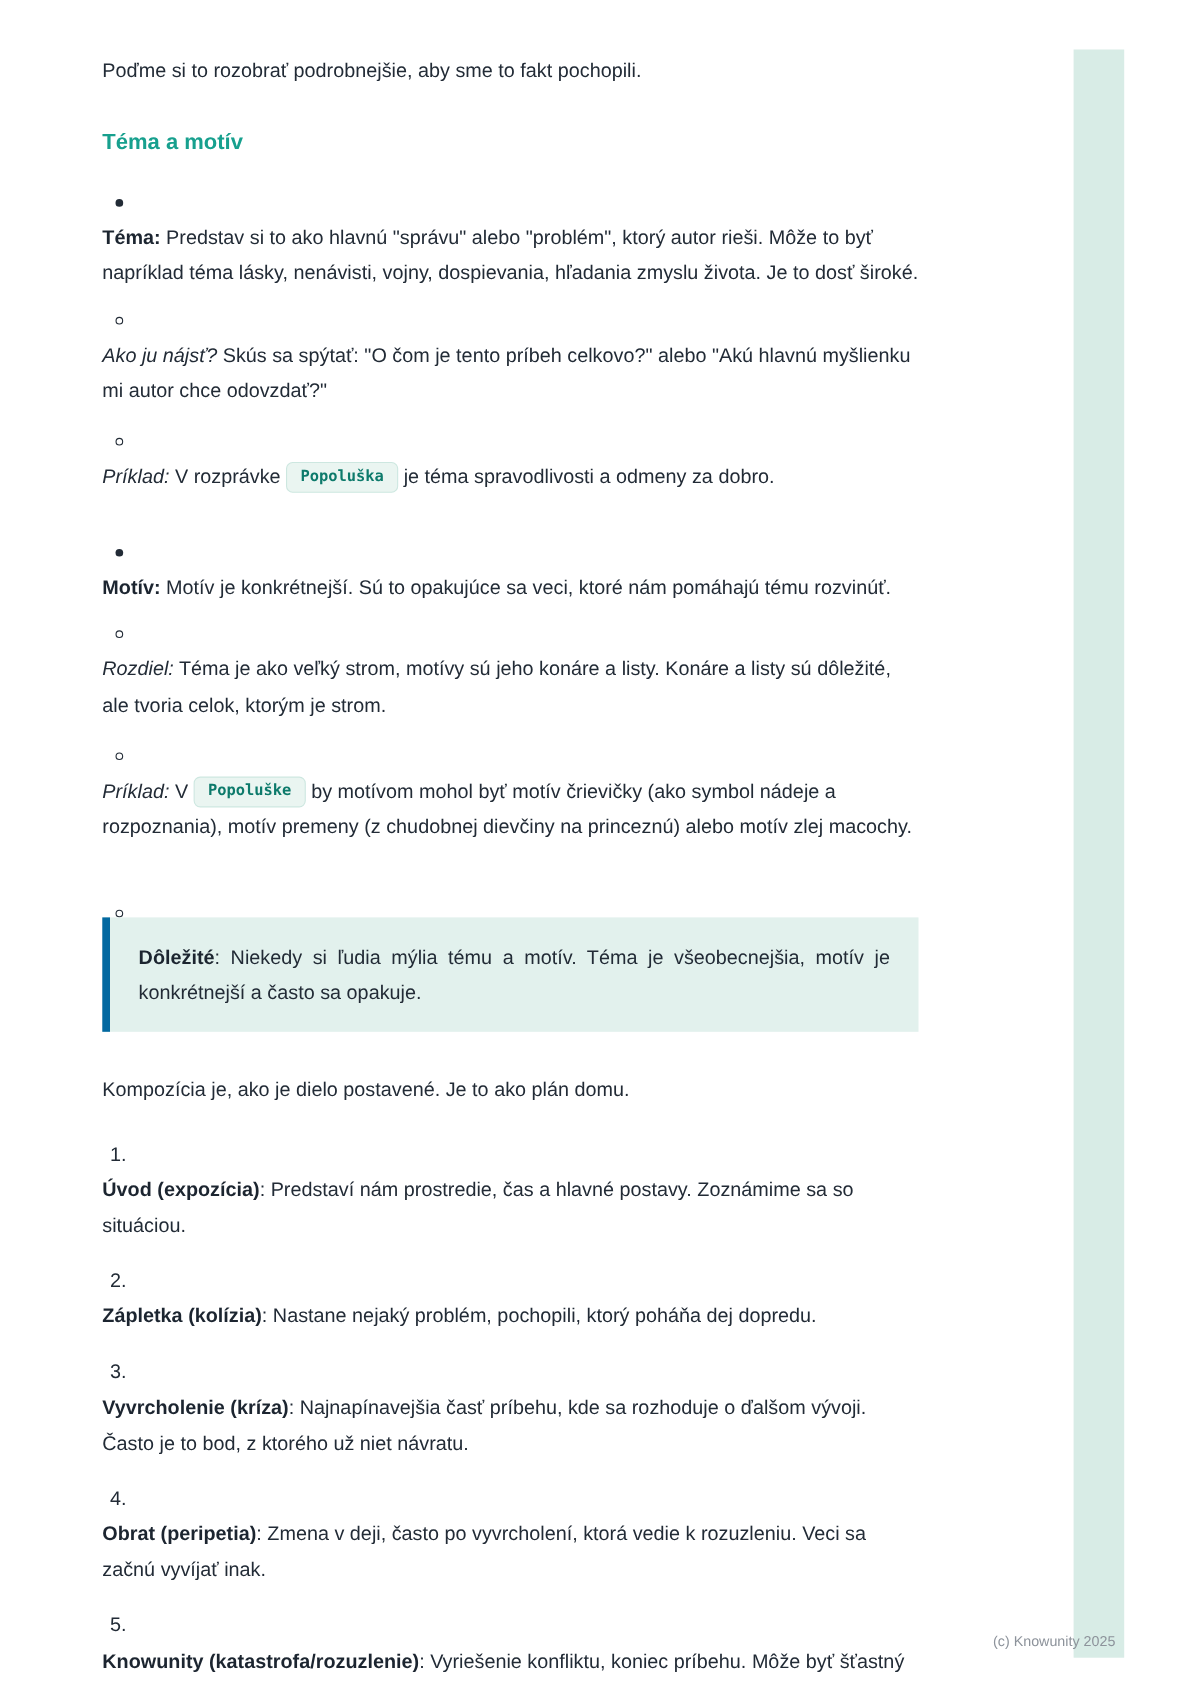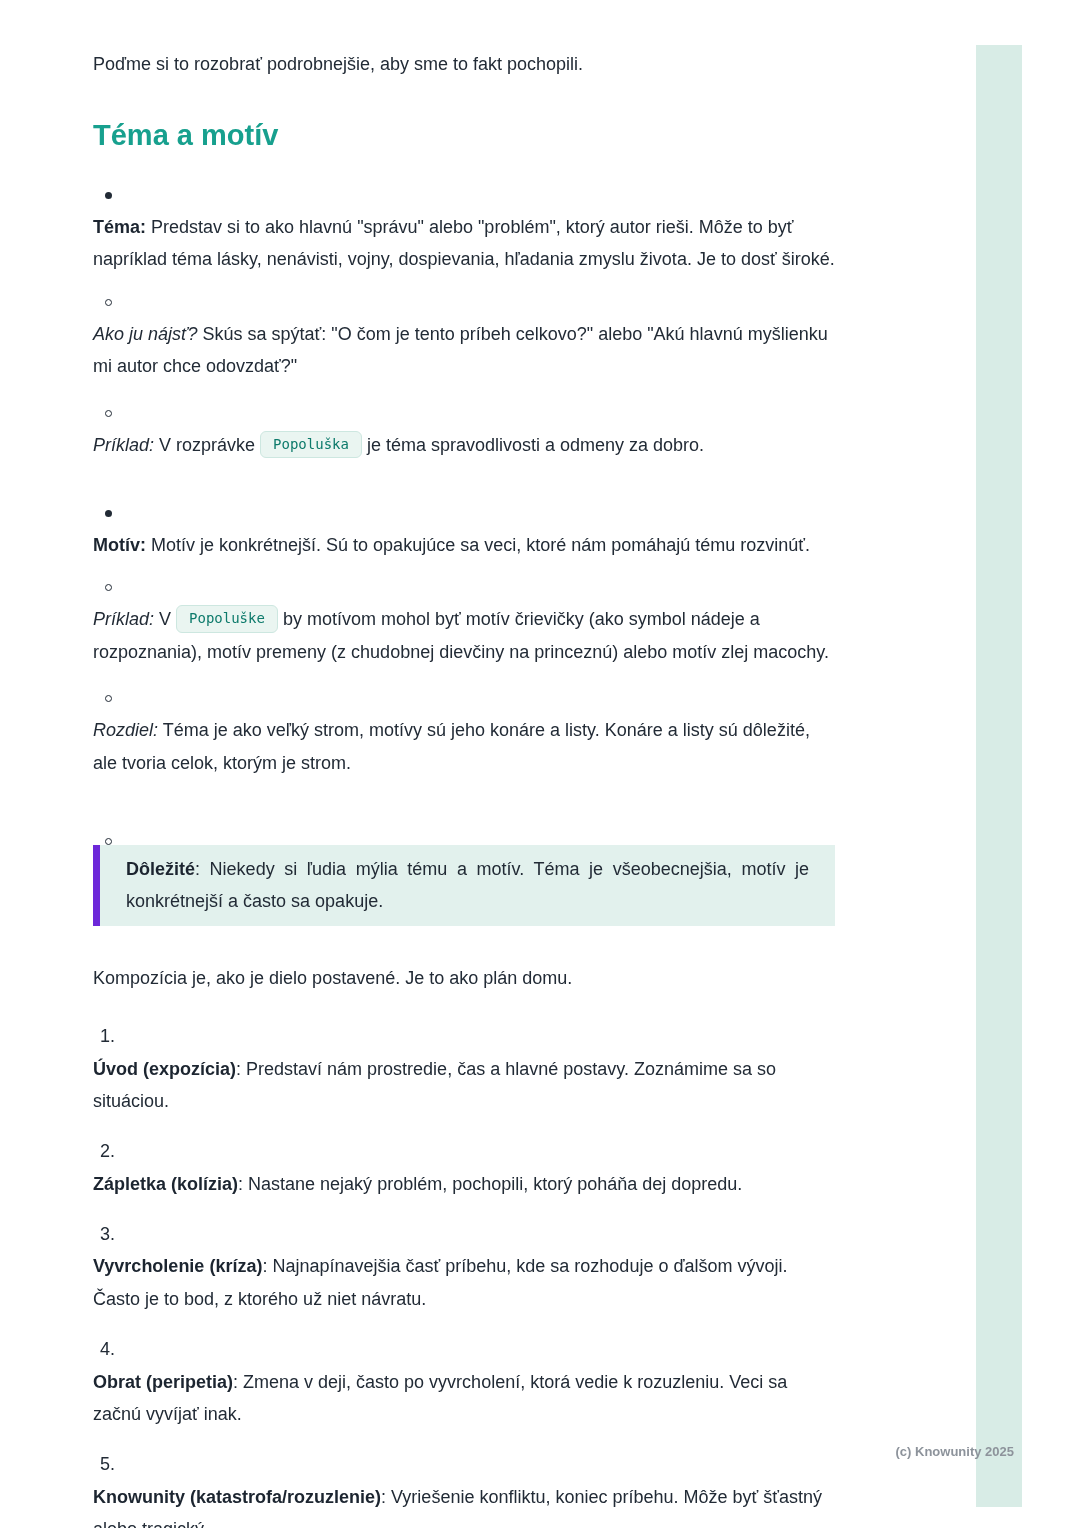--- a/index.html
+++ b/index.html
@@ -12,31 +12,31 @@
     position: relative;
     overflow: hidden;
   }
   .side-strip {
     position: absolute; top: 45px; right: 58px;
     width: 46px; height: 1462px;
     background: #d8ece6;
     z-index: 0;
   }
   .footer {
-    position: absolute; top: 1444px; right: 66px;
-    font-size: 13px; color: #8d939b; z-index: 2; font-weight: bold;
+    position: absolute; top: 1484px; right: 66px;
+    font-size: 13px; color: #8d939b; z-index: 2;
   }
   .content {
     position: relative; z-index: 1;
     width: 742px; margin-left: 93px; padding-top: 50px;
   }
   .body { font-size: 18px; line-height: 1.8; margin: 0; }
   .intro { line-height: 1.6; margin-bottom: 24px; }
   .heading {
-    font-size: 29px; line-height: 1.25; font-weight: 700;
+    font-size: 20px; line-height: 1.25; font-weight: 700;
     color: #17a08e; margin: 38px 0 26px 0;
   }
   .lead-p { margin-bottom: 26px; }
   .list { list-style: none; margin: 0; padding: 0; }
   .li { display: flex; align-items: flex-start; flex-direction: column; }
   .list.top > .li { margin-bottom: 22px; }
   .list.sub { margin-top: 10px; }
   .list.sub > .li { margin-bottom: 14px; }
   .mk { flex: 0 0 32px; padding-left: 12px; padding-top: 13px; }
   .dot { display: block; width: 7px; height: 7px; border-radius: 50%; background: #222b36; }
@@ -44,32 +44,32 @@
   .li-body { flex: 1; min-width: 0; }
   .li > .body { flex: 1; min-width: 0; }
   .nums > .li { margin-bottom: 18px; }
   .mk-num {
     flex: 0 0 32px; padding-left: 7px;
     font-size: 18px; line-height: 1.8; color: #222b36;
   }
   .chip {
     display: inline-block;
     font-family: "DejaVu Sans Mono", "Liberation Mono", monospace;
-    font-weight: 400; font-size: 14px; line-height: 1.4;
+    font-weight: 700; font-size: 14px; line-height: 1.4;
     color: #0d7a6b; background: #eaf5f1;
     border: 1px solid #cde7e0; border-radius: 6px;
     padding: 3px 12px; margin: 0 5px; vertical-align: 2px;
   }
   .callout-li { margin-top: 26px; }
   .mk-callout { padding-top: 33px; }
   .callout {
     flex: 1; min-width: 0;
     background: #e2f1ed;
-    border-left: 7px solid #6d28d9;
-    padding: 8px 26px;
+    border-left: 7px solid #0369a1;
+    padding: 20px 26px;
     text-align: justify;
   }
   strong { font-weight: 700; color: #1c2530; }
   em { font-style: italic; }
   .types-block { margin-top: 30px; }
 </style>
 </head>
 <body>
 
 <div class="side-strip"></div>
@@ -110,27 +110,27 @@
       <span class="mk">
           <span class="dot"></span>
         </span>
       <div class="li-body">
         <p class="body"><strong>Motív:</strong><span> Motív je konkrétnejší. Sú to opakujúce sa veci, ktoré nám pomáhajú tému rozvinúť.</span></p>
         <ul class="list sub">
           <li class="li">
             <span class="mk">
                 <span class="circ"></span>
               </span>
-            <p class="body"><em>Príklad:</em><span> V</span><code class="chip">Popoluške</code><span>by motívom mohol byť motív črievičky (ako symbol nádeje a rozpoznania), motív premeny (z chudobnej dievčiny na princeznú) alebo motív zlej macochy.</span></p>
+            <p class="body"><em>Rozdiel:</em><span> Téma je ako veľký strom, motívy sú jeho konáre a listy. Konáre a listy sú dôležité, ale tvoria celok, ktorým je strom.</span></p>
           </li>
           <li class="li">
             <span class="mk">
                 <span class="circ"></span>
               </span>
-            <p class="body"><em>Rozdiel:</em><span> Téma je ako veľký strom, motívy sú jeho konáre a listy. Konáre a listy sú dôležité, ale tvoria celok, ktorým je strom.</span></p>
+            <p class="body"><em>Príklad:</em><span> V</span><code class="chip">Popoluške</code><span>by motívom mohol byť motív črievičky (ako symbol nádeje a rozpoznania), motív premeny (z chudobnej dievčiny na princeznú) alebo motív zlej macochy.</span></p>
           </li>
           <li class="li callout-li">
             <span class="mk mk-callout">
                 <span class="circ"></span>
               </span>
             <div class="callout">
               <p class="body"><strong>Dôležité</strong><span>: Niekedy si ľudia mýlia tému a motív. Téma je všeobecnejšia, motív je konkrétnejší a často sa opakuje.</span></p>
             </div>
           </li>
         </ul>

